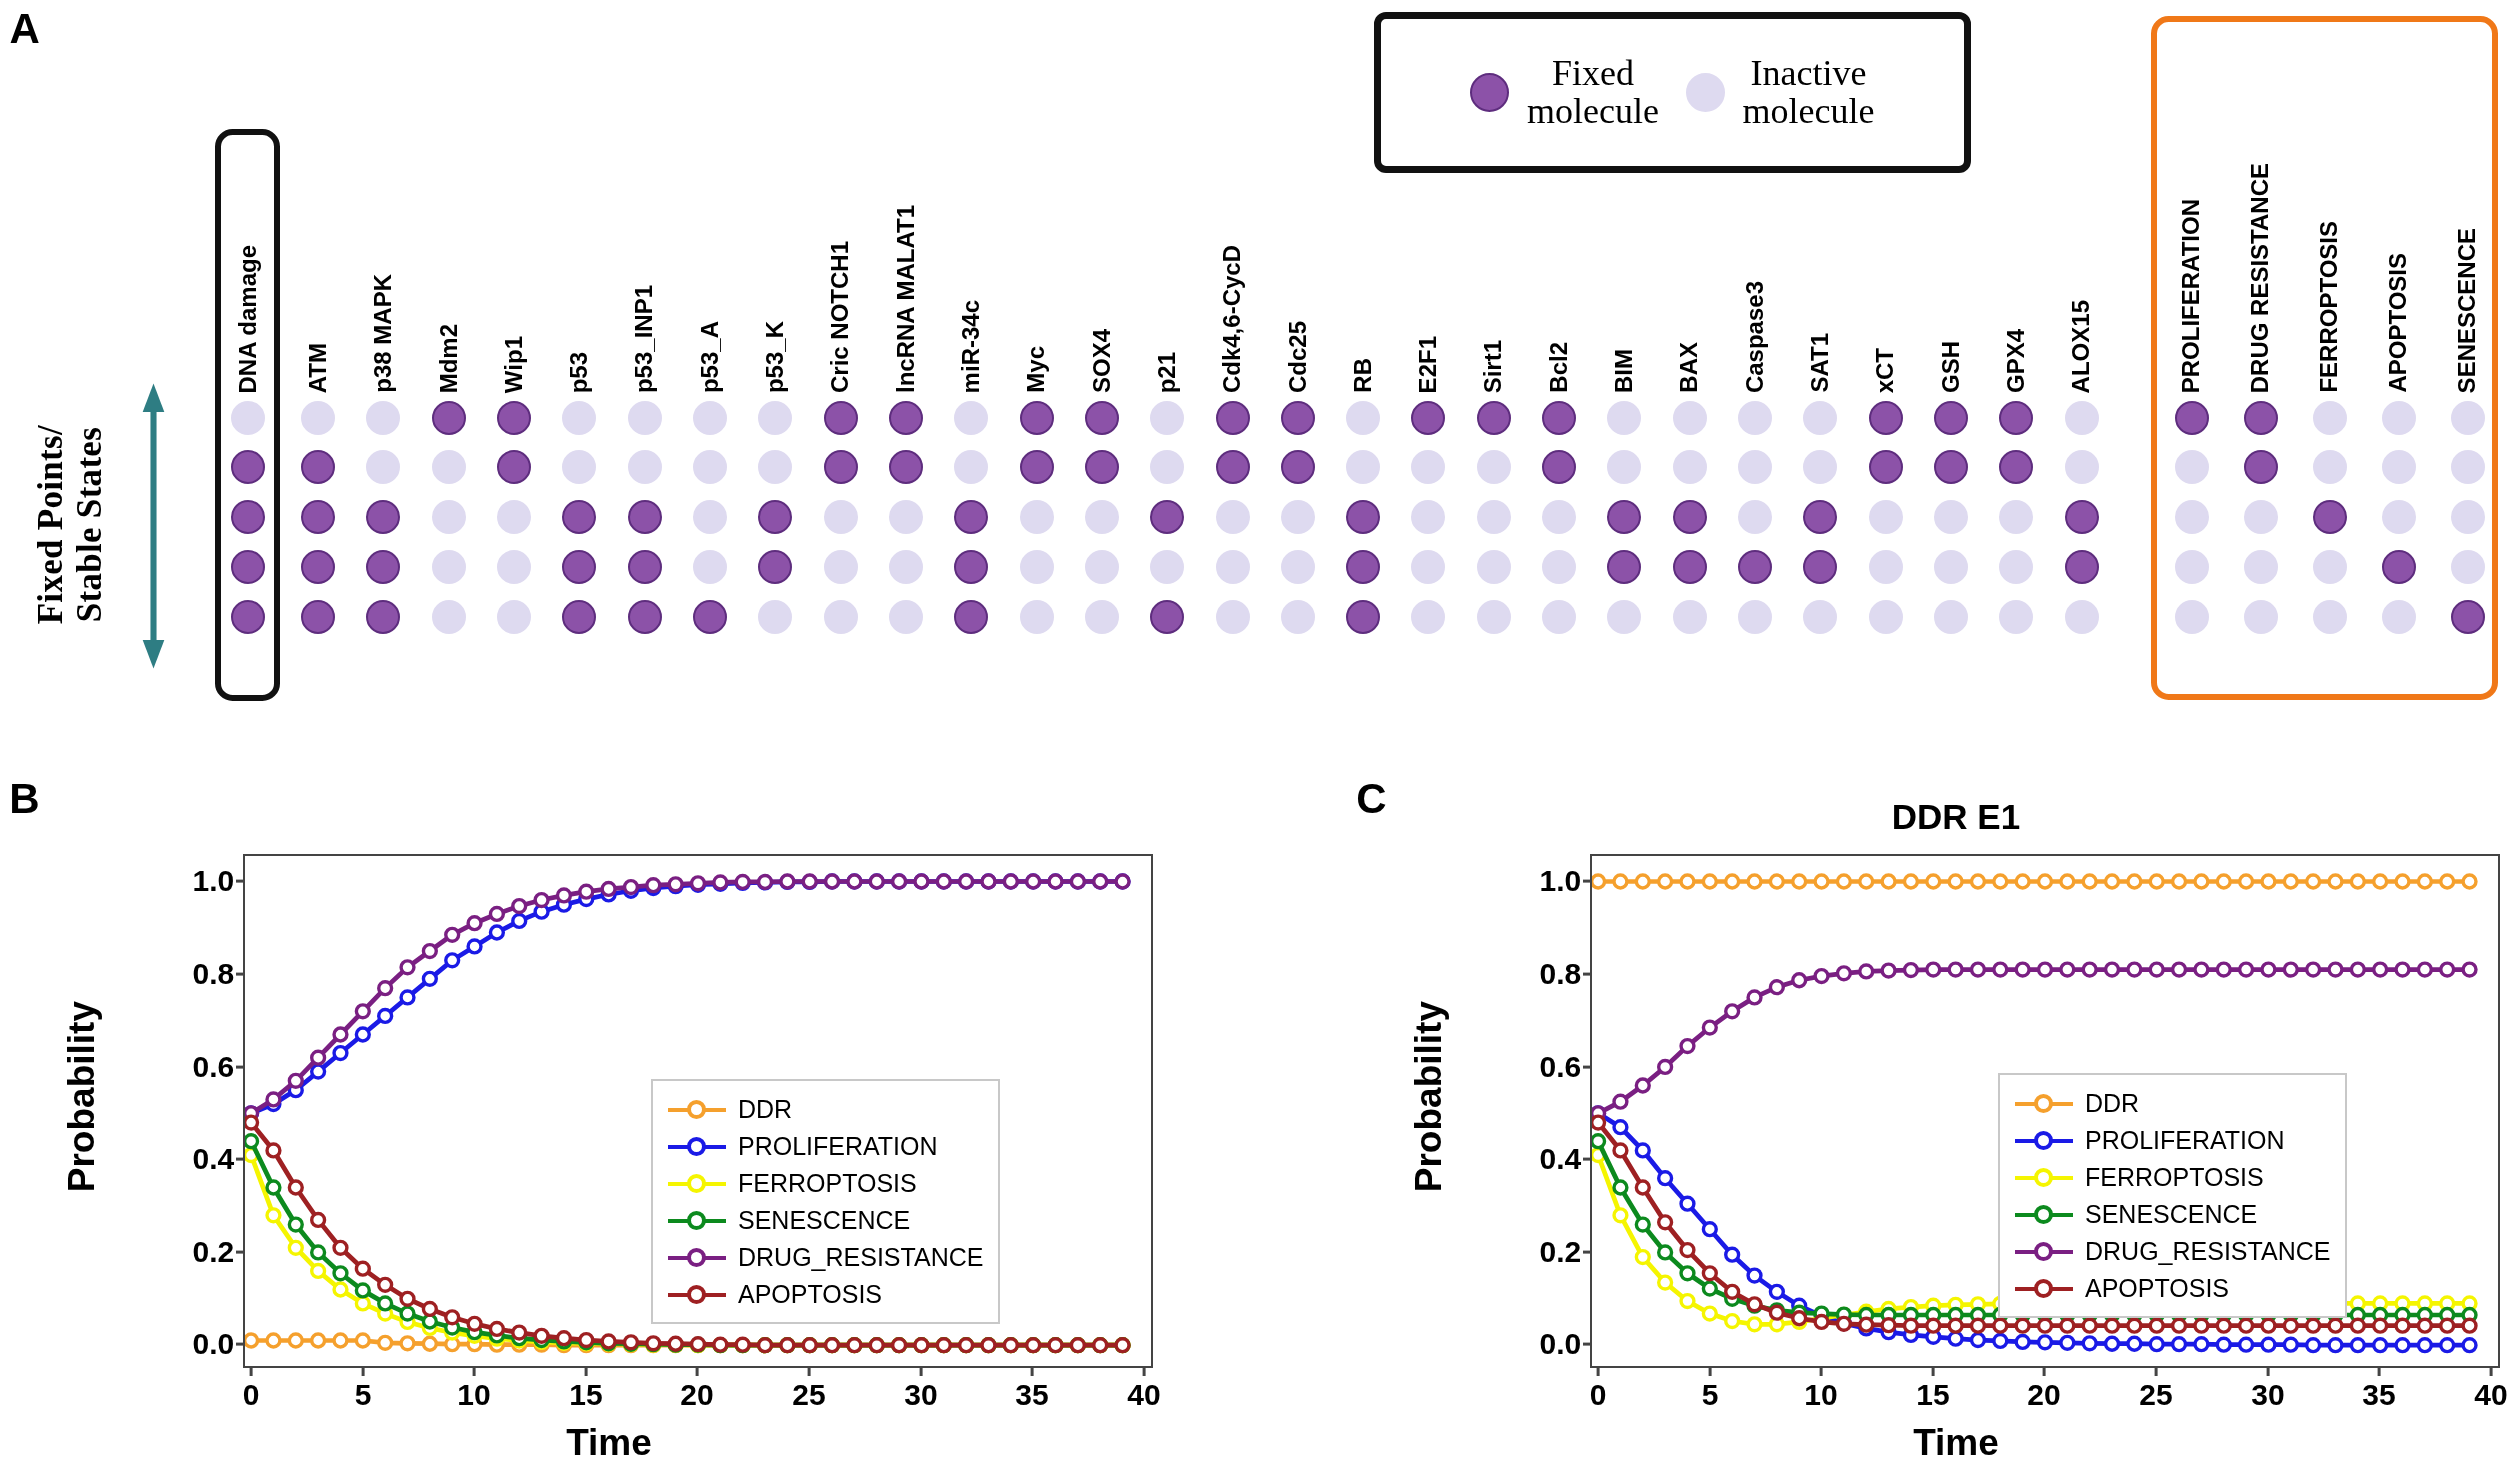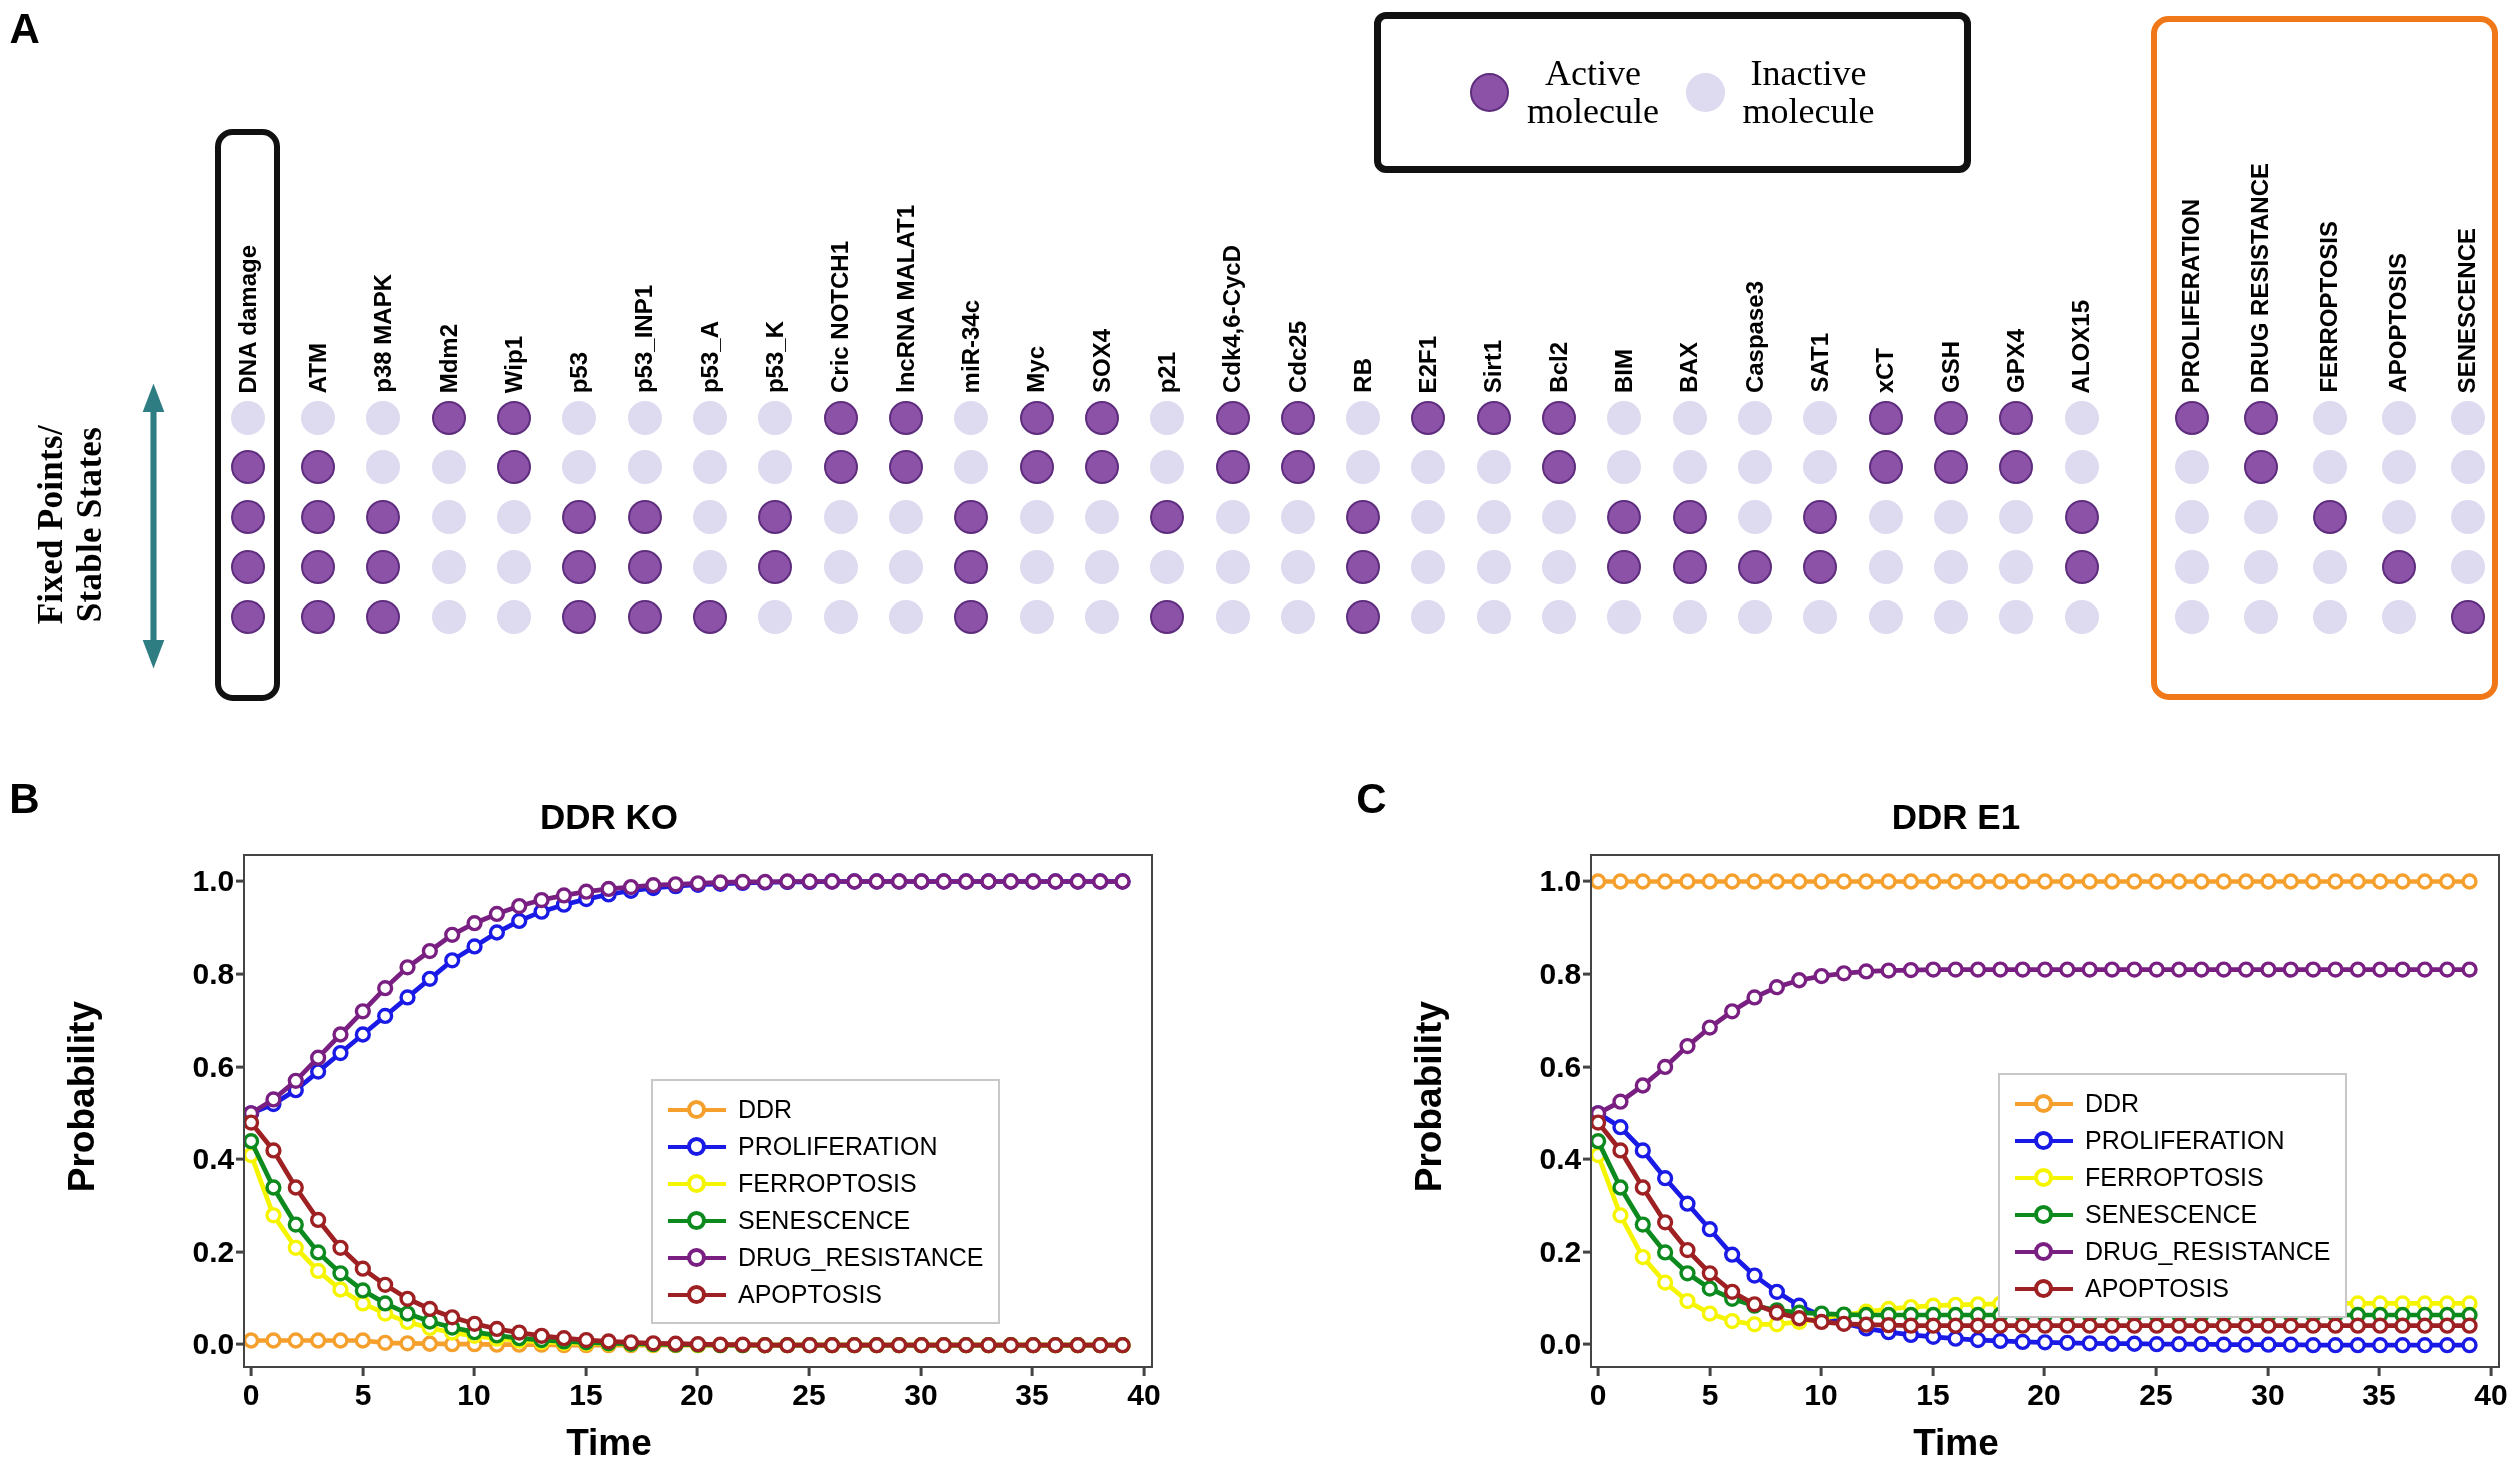--- a/index.html
+++ b/index.html
@@ -84,21 +84,21 @@
     <polygon points="17,2 33,44 1,44" fill="#2E7D83"></polygon>
     <polygon points="17,423 33,381 1,381" fill="#2E7D83"></polygon>
   </svg>
 
   <div class="col-box" id="dna-box"></div>
   <div class="col-box" id="pheno-box"></div>
 
   <div id="legend-box">
     <div class="leg-item">
       <span class="leg-dot active"></span>
-      <span class="leg-text">Active
+      <span class="leg-text">Fixed
 molecule</span>
     </div>
     <div class="leg-item">
       <span class="leg-dot inactive"></span>
       <span class="leg-text">Inactive
 molecule</span>
     </div>
   </div>
 
   <div id="matrix-labels">
@@ -316,21 +316,20 @@
         <div class="dot inactive" style="left: 2244px; top: 600px; width: 34px; height: 34px;"></div>
         <div class="dot inactive" style="left: 2313px; top: 600px; width: 34px; height: 34px;"></div>
         <div class="dot inactive" style="left: 2382px; top: 600px; width: 34px; height: 34px;"></div>
         <div class="dot active" style="left: 2451px; top: 600px; width: 34px; height: 34px;"></div>
       </div>
     </div>
 </div>
 
 <div class="chart-panel" id="panelB">
   <div class="panel-letter" style="left:-10.8px;top:0px;">B</div>
-  <div class="chart-title">DDR KO</div>
   <div class="ylabel">Probability</div>
   <div class="xlabel">Time</div>
   <div class="plotbox" id="plotB">
       <div class="ytick" style="top: 488px;">0.0</div>
       <div class="tickmark-y" style="top: 488px;"></div>
       <div class="ytick" style="top: 396px;">0.2</div>
       <div class="tickmark-y" style="top: 396px;"></div>
       <div class="ytick" style="top: 303px;">0.4</div>
       <div class="tickmark-y" style="top: 303px;"></div>
       <div class="ytick" style="top: 211px;">0.6</div>

